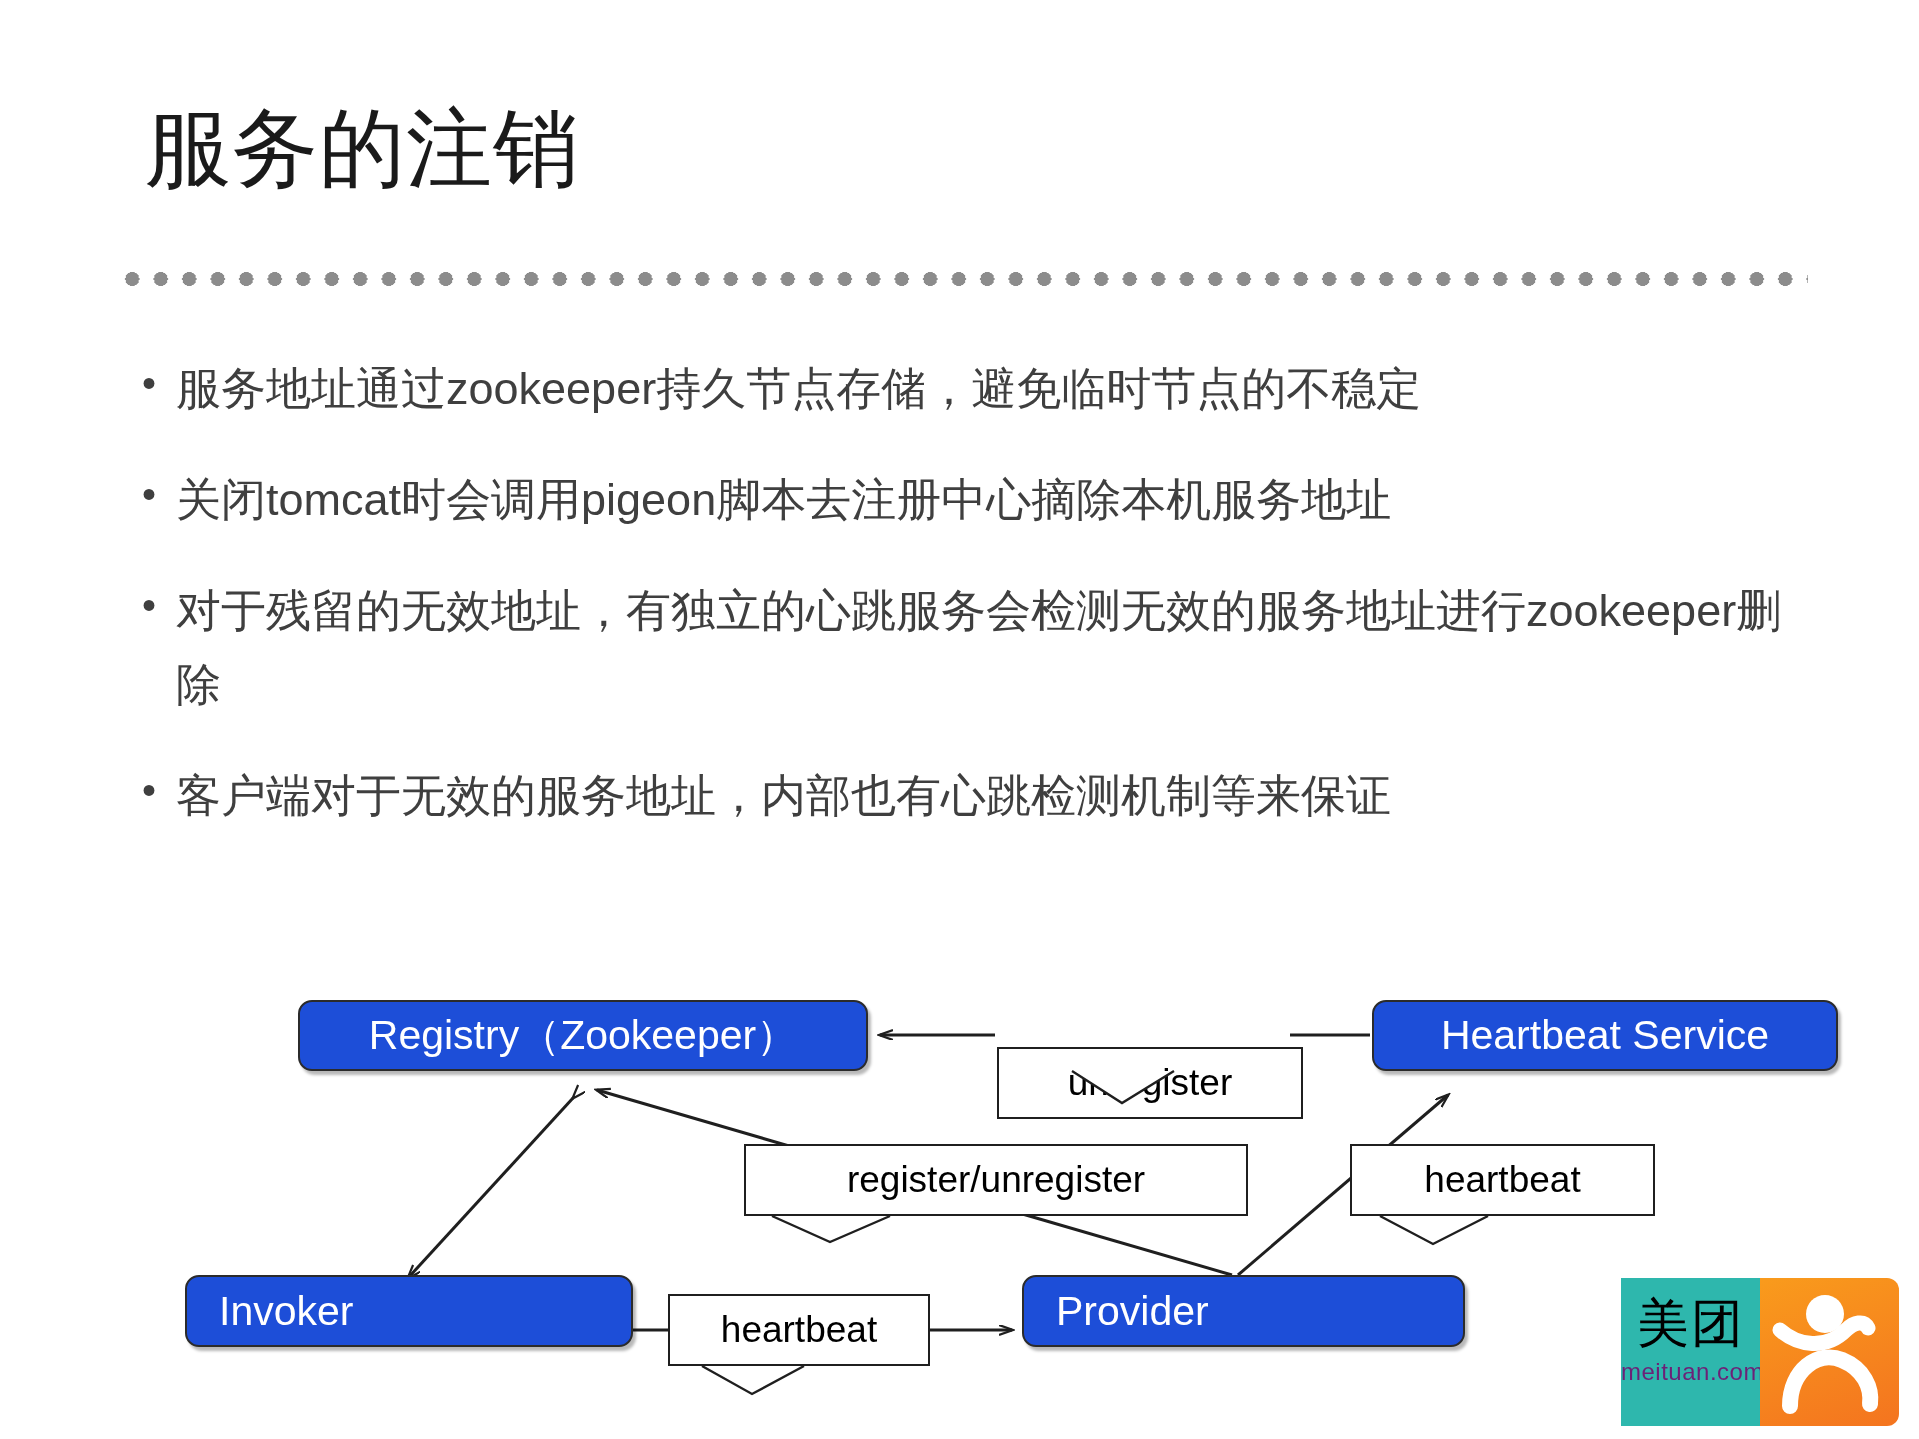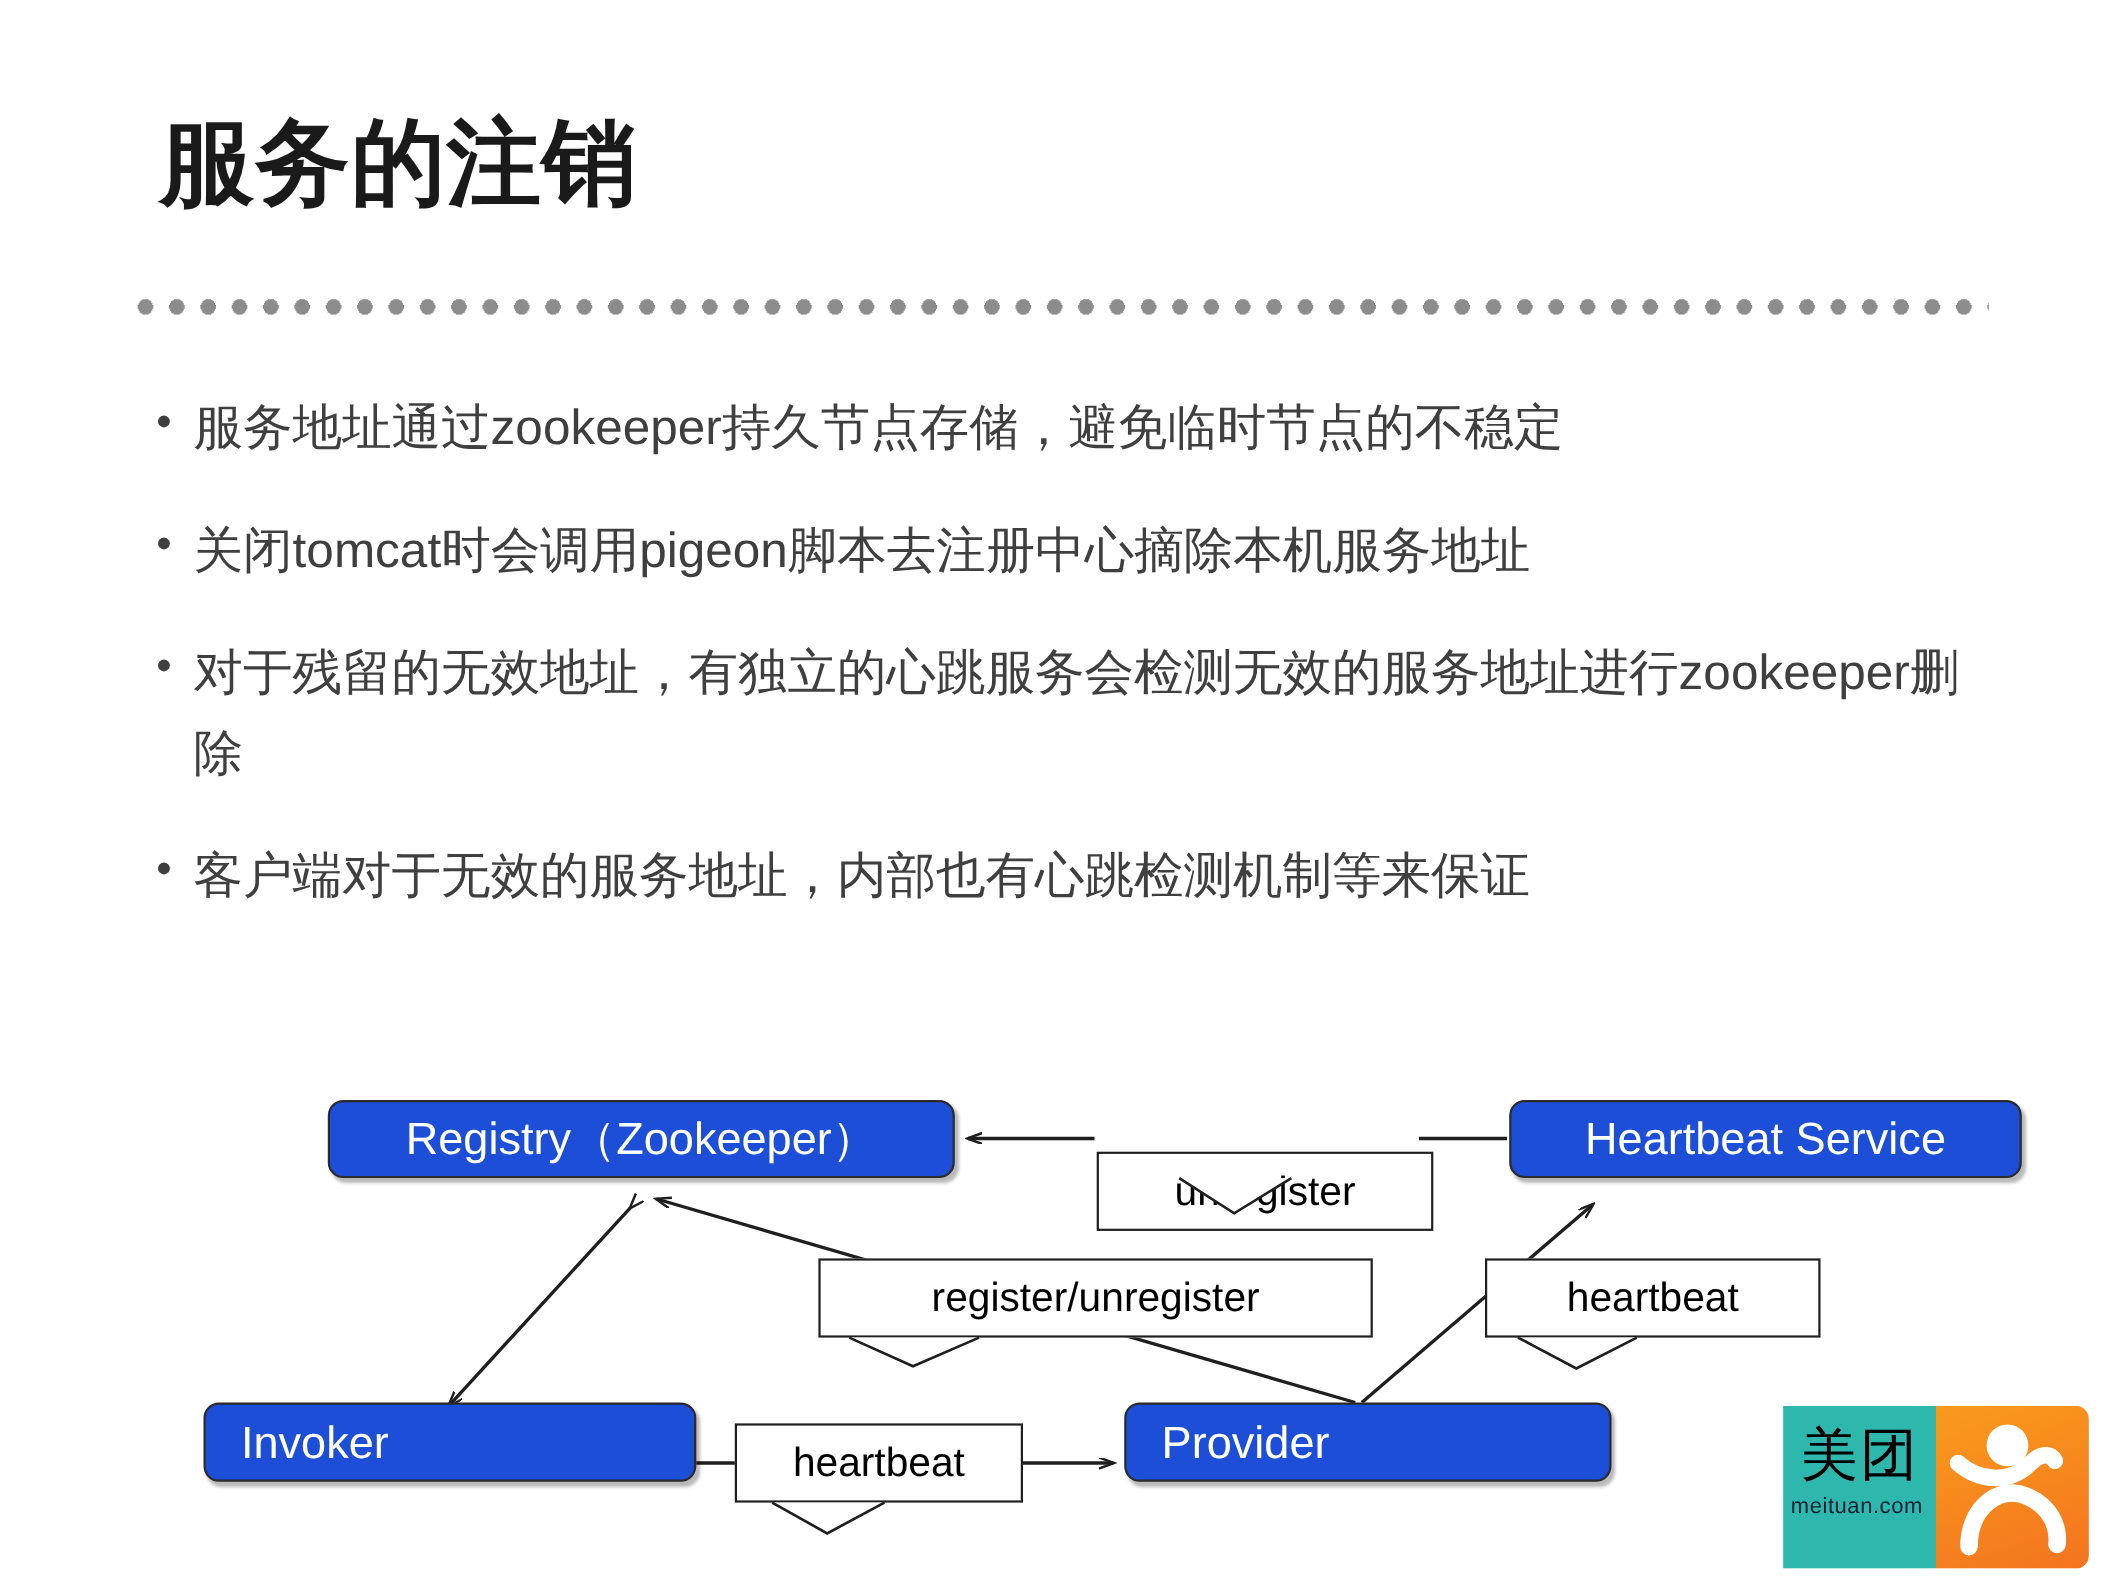--- a/index.html
+++ b/index.html
@@ -16,21 +16,21 @@
   }
 
   
   #slide-title {
     position: absolute;
     left: 145px;
     top: 103px;
     font-size: 86px;
     line-height: 1.05;
     color: #1a1a1a;
-    font-weight: 700;
+    font-weight: 400;
     letter-spacing: 1px;
     white-space: nowrap;
   }
 
   
   #title-divider {
     position: absolute;
     left: 118px;
     top: 272px;
     width: 1690px;
@@ -147,23 +147,23 @@
     font-size: 52px;
     line-height: 58px;
     letter-spacing: 2px;
     font-weight: 400;
   }
   #logo-dotcom {
     position: absolute;
     left: 0;
     top: 80px;
     width: 134px;
-    text-align: center;
-    color: #0f172a;
-    font-size: 20px;
+    text-align: right;
+    color: #701a75;
+    font-size: 24px;
     letter-spacing: 0.5px;
     opacity: 0.95;
   }
   #logo-figure { position: absolute; left: 0; top: 0; }
 </style>
 </head>
 <body>
 
 <div id="slide-title">服务的注销</div>
 

